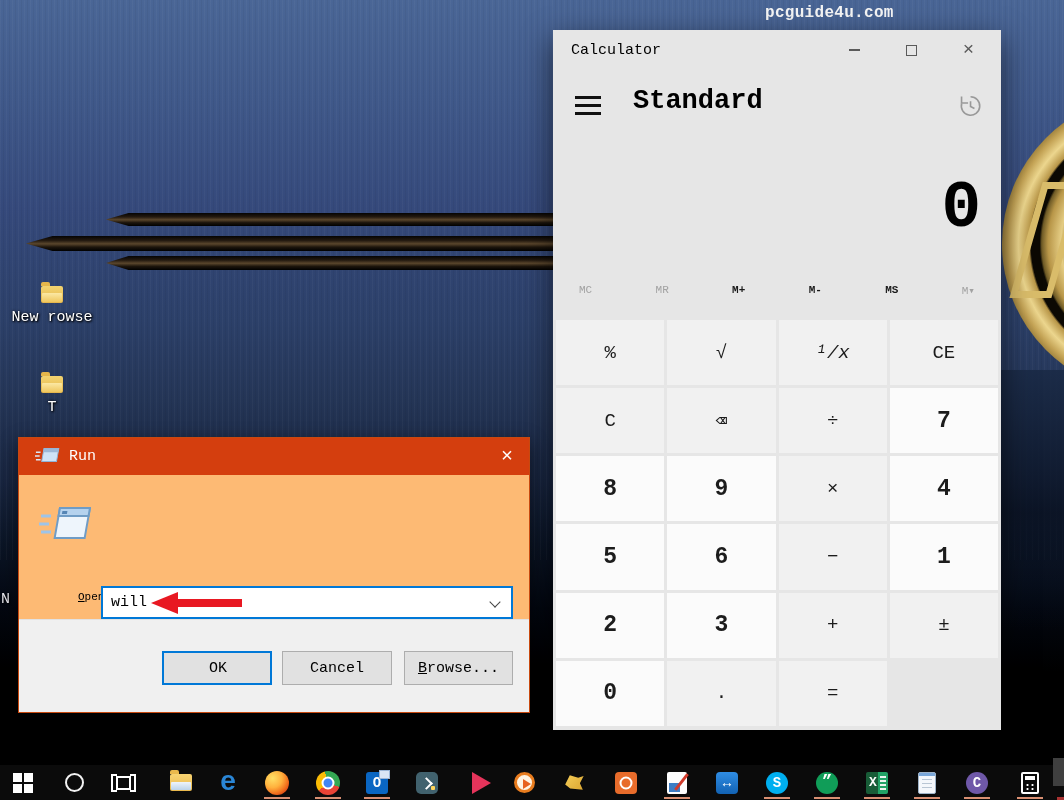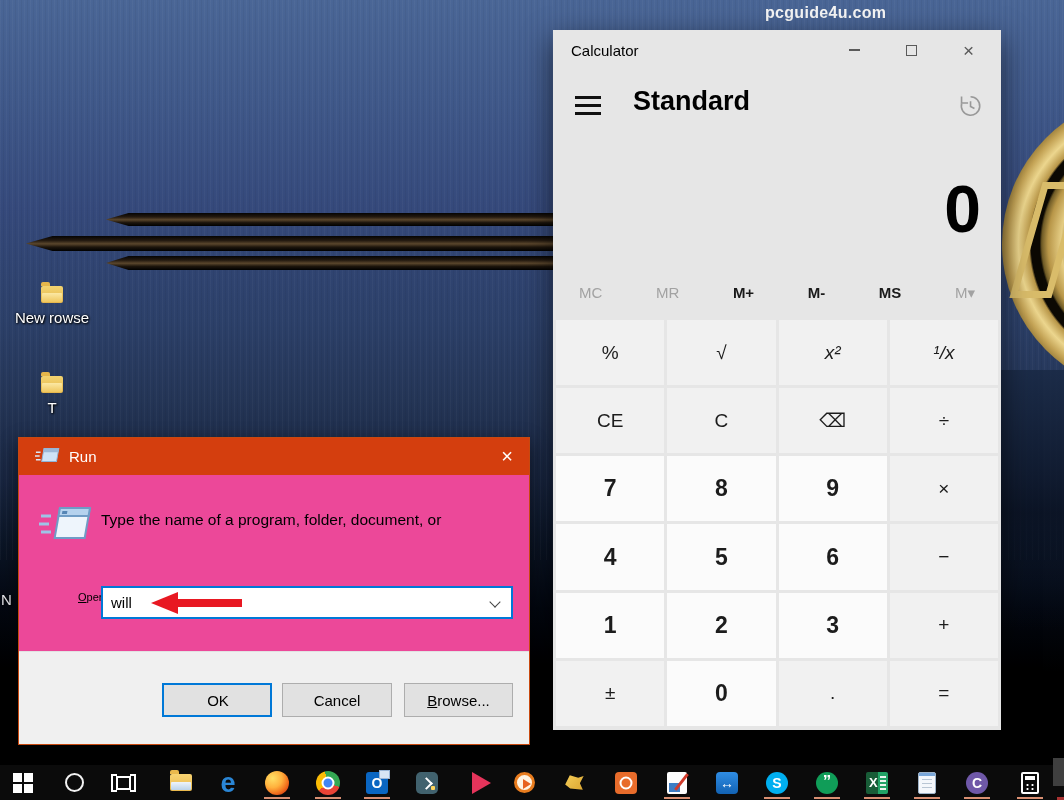--- a/index.html
+++ b/index.html
@@ -1,18 +1,18 @@
 <!DOCTYPE html>
 <html><head>
 <meta charset="utf-8">
 <style>
   html,body{margin:0;padding:0;background:#222;}
   *{box-sizing:border-box;}
   .stage{position:relative;width:1064px;height:800px;overflow:hidden;background:#000;
-         font-family:Liberation Sans, sans-serif;-webkit-font-smoothing:antialiased;}
+         font-family:Liberation Mono, monospace;-webkit-font-smoothing:antialiased;}
 
   
   .wallpaper{position:absolute;inset:0;
     background:linear-gradient(180deg,#4a6696 0%,#40598a 12%,#35497b 26%,#2c4069 40%,
                #243556 50%,#182540 60%,#0b1526 68%,#030710 76%,#000 84%);}
   .streaks{position:absolute;left:0;top:0;width:100%;height:560px;opacity:.55;
     background:repeating-linear-gradient(90deg,rgba(255,255,255,.06) 0 1px,transparent 1px 3px,
                rgba(0,0,0,.08) 3px 4px,transparent 4px 6px);}
   .right-glow{position:absolute;right:0;top:370px;width:70px;height:260px;
     background:linear-gradient(180deg,rgba(26,42,70,.9),rgba(10,18,34,.8) 55%,transparent);}
@@ -53,33 +53,33 @@
   .ctl-max i{display:block;width:11px;height:11px;border:1.5px solid #5a5a5a;}
   .ctl-close{font-size:19px;line-height:19px;}
   .hamburger{position:absolute;left:22px;top:66px;width:26px;height:19px;display:flex;
     flex-direction:column;justify-content:space-between;cursor:pointer;}
   .hamburger i{display:block;height:3px;background:#111;}
   .mode-title{position:absolute;left:80px;top:56px;font-size:27px;font-weight:600;color:#000;}
   .history-btn{position:absolute;right:18px;top:63px;width:26px;height:26px;}
   .calc-display{position:absolute;right:20px;top:146px;left:20px;text-align:right;
     font-size:66px;font-weight:600;color:#000;line-height:1;}
   .mem-row{position:absolute;left:22px;right:22px;top:252px;display:flex;
-    justify-content:space-between;font-size:15px;gap:19px;}
+    justify-content:space-between;font-size:11px;gap:19px;}
   .mem{padding:2px 4px;}
   .mem.on{color:#1a1a1a;font-weight:600;}
   .mem.off{color:#a2a2a2;font-weight:400;}
   .keypad{position:absolute;left:3px;right:3px;top:290px;bottom:4px;display:grid;
     grid-template-columns:repeat(4,1fr);grid-template-rows:repeat(6,1fr);gap:3px;}
   .key{display:flex;align-items:center;justify-content:center;background:#f1f1f1;
     font-size:19px;color:#1c1c1c;border:none;font-family:inherit;cursor:pointer;}
   .key.num{background:#fbfbfb;font-weight:700;font-size:23px;}
   .key.ital{font-style:italic;}
 
   
-  .run{position:absolute;left:18px;top:437px;width:512px;height:308px;background:#ec4899;
+  .run{position:absolute;left:18px;top:437px;width:512px;height:276px;background:#fdba74;
     border:1px solid #c8490f;z-index:6;box-shadow:0 6px 18px rgba(0,0,0,.45);}
   .run-titlebar{position:absolute;left:0;top:0;right:0;height:37px;background:#d43e0e;
     display:flex;align-items:center;}
   .run-title{color:#fff;font-size:15px;margin-left:50px;}
   .run-close{position:absolute;right:0;top:0;width:44px;height:37px;display:flex;
     align-items:center;justify-content:center;color:#fff;font-size:20px;cursor:pointer;}
   .run-titleicon{position:absolute;left:16px;top:8px;width:26px;height:20px;}
   .run-bigicon{position:absolute;left:20px;top:64px;width:52px;height:48px;}
   .run-desc{position:absolute;left:82px;top:70px;font-size:15.5px;color:#000;line-height:24px;}
   .open-label{position:absolute;left:15px;top:153px;font-size:11px;color:#000;margin-left:44px;}
@@ -254,21 +254,20 @@
       <span class="mem off">MR</span>
       <span class="mem on">M+</span>
       <span class="mem on">M-</span>
       <span class="mem on">MS</span>
       <span class="mem off">M▾</span>
     </div>
 
     <div class="keypad">
       <button class="key">%</button>
       <button class="key">√</button>
-      <button class="key ital">x²</button>
       <button class="key ital">¹/x</button>
       <button class="key">CE</button>
       <button class="key">C</button>
       <button class="key">⌫</button>
       <button class="key">÷</button>
       <button class="key num">7</button>
       <button class="key num">8</button>
       <button class="key num">9</button>
       <button class="key">×</button>
       <button class="key num">4</button>
@@ -302,21 +301,20 @@
     <svg class="run-bigicon" viewBox="0 0 52 48">
       <path d="M2 14h10M0 22h10M2 30h10" stroke="#9ec4e8" stroke-width="3" fill="none"></path>
       <g transform="skewX(-10)">
         <rect x="22" y="6" width="30" height="30" fill="#eef5fc" stroke="#6f9cc6" stroke-width="2"></rect>
         <rect x="22" y="6" width="30" height="8" fill="#b5d2ee" stroke="#6f9cc6" stroke-width="2"></rect>
         <rect x="25" y="9" width="5" height="3" fill="#5585b5"></rect>
       </g>
     </svg>
 
     <div class="run-desc">
-      <div>Type the name of a program, folder, document, or</div>
     </div>
 
     <label class="open-label"><u>O</u><span>pen:</span></label>
 
     <div class="combo">
       <span class="combo-value">will</span>
       <span class="combo-chevron"></span>
       <div class="anno-arrow">
         <span class="head"></span>
         <span class="tail"></span>

